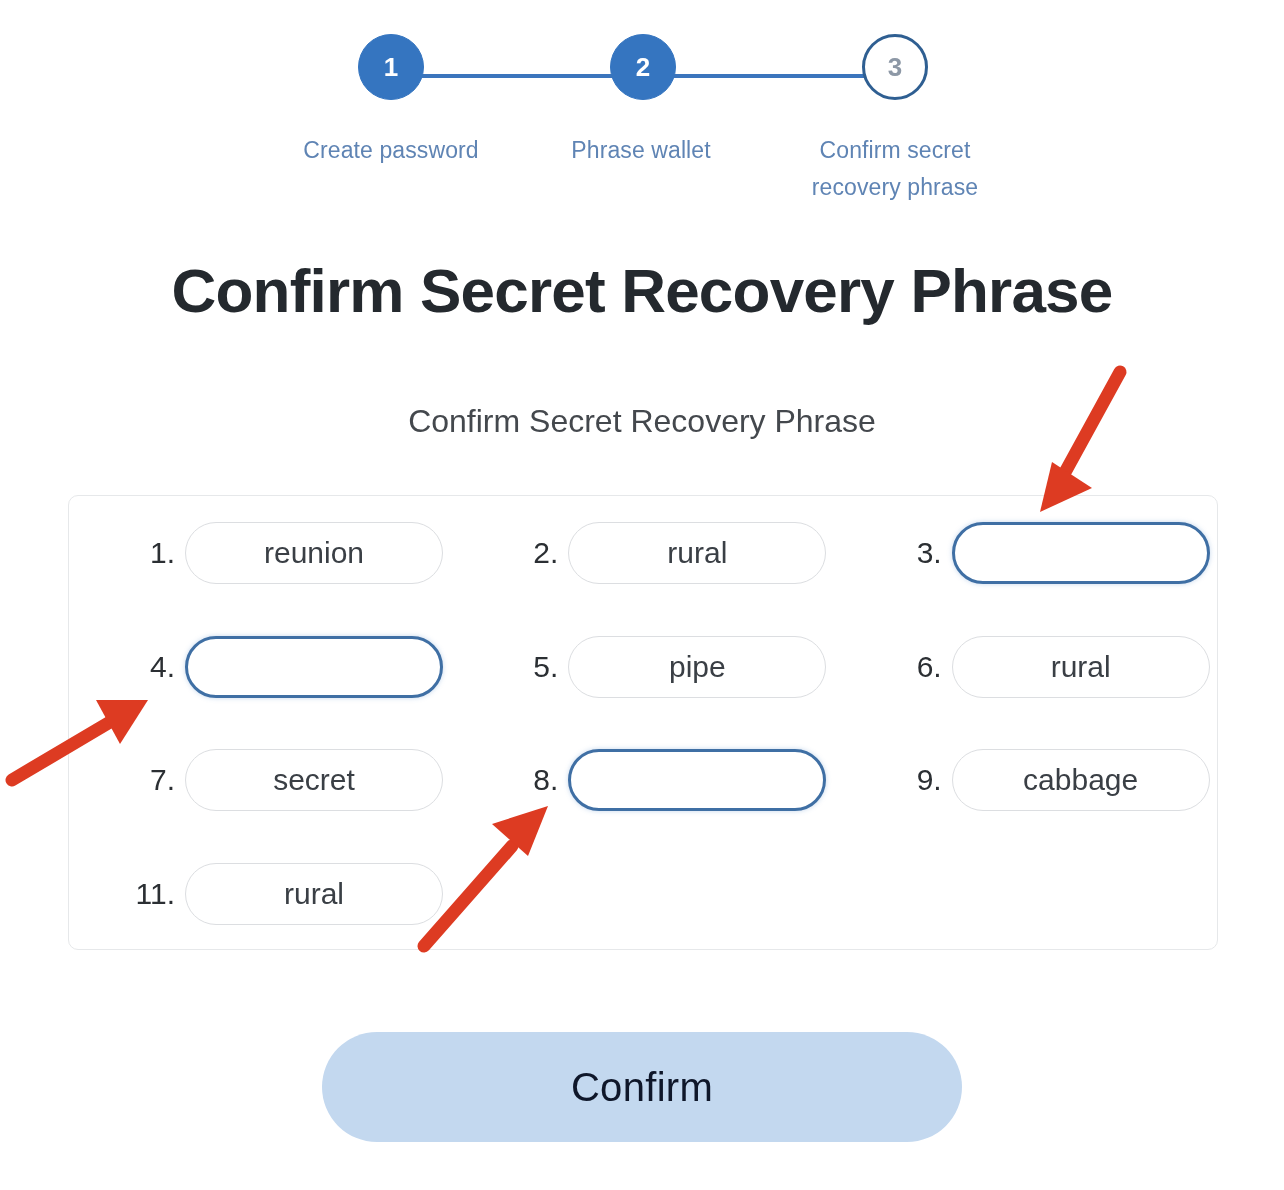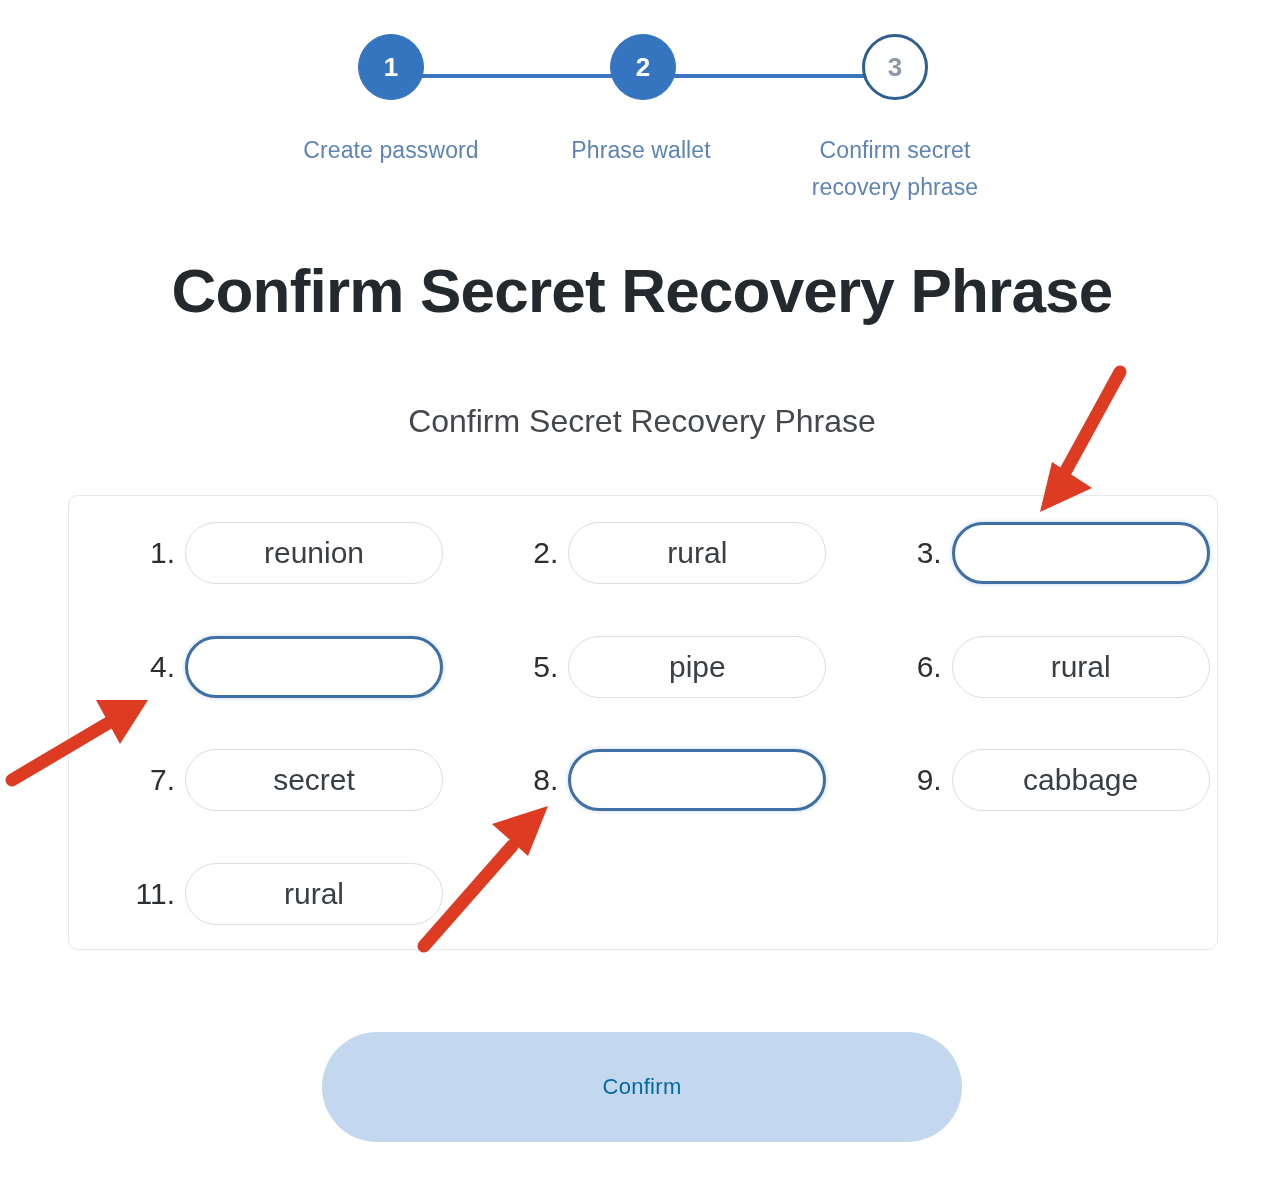--- a/index.html
+++ b/index.html
@@ -172,22 +172,22 @@
   
   #confirm-button {
     position: absolute;
     left: 322px;
     top: 1032px;
     width: 640px;
     height: 110px;
     border-radius: 56px;
     background: #c3d8ef;
     border: none;
-    color: #0369a1;
-    font-size: 22px;
+    color: #0f172a;
+    font-size: 40px;
     font-family: "Liberation Sans", sans-serif;
     letter-spacing: 0.3px;
     cursor: default;
   }
 
   
   .arrow-overlay {
     position: absolute;
     left: 0;
     top: 0;

